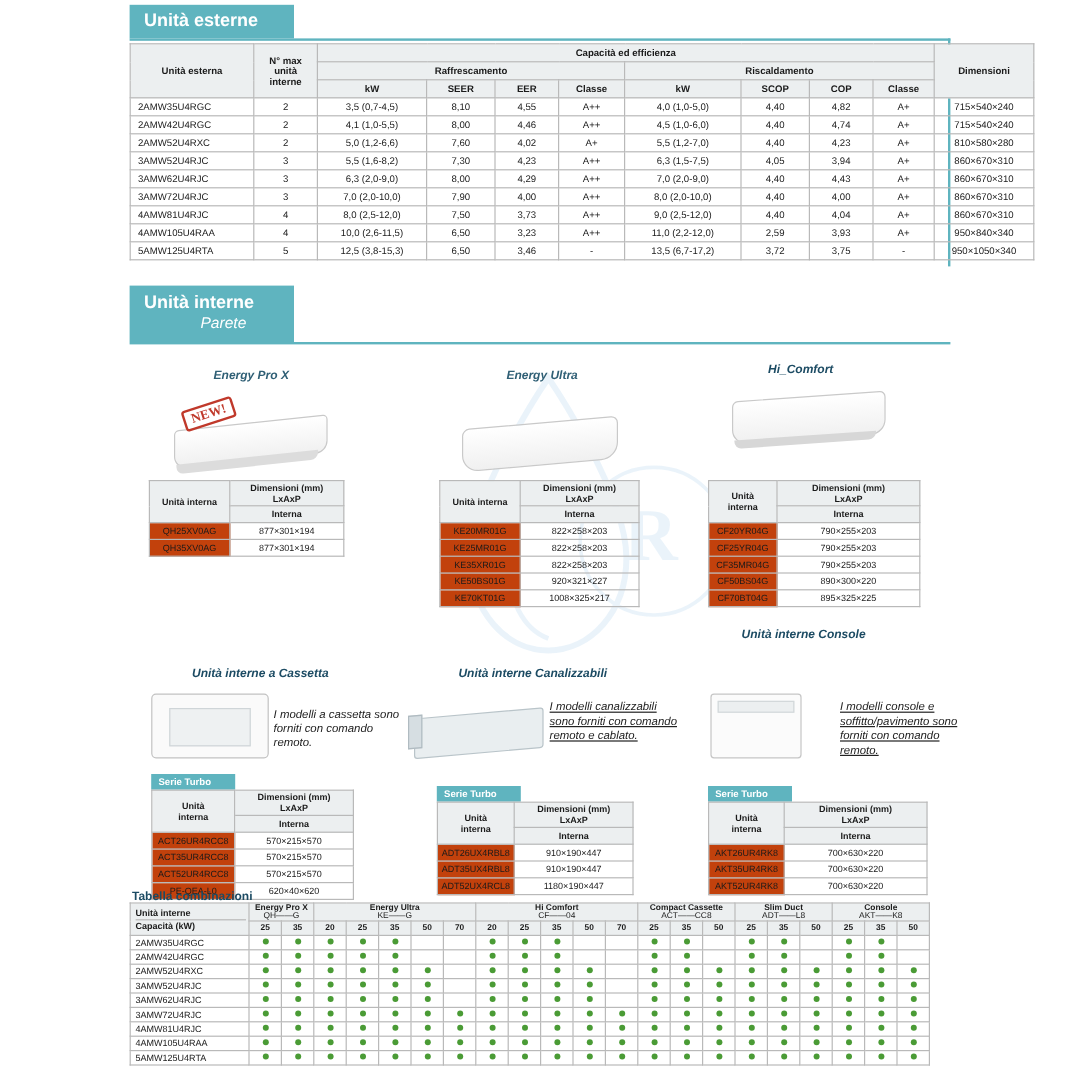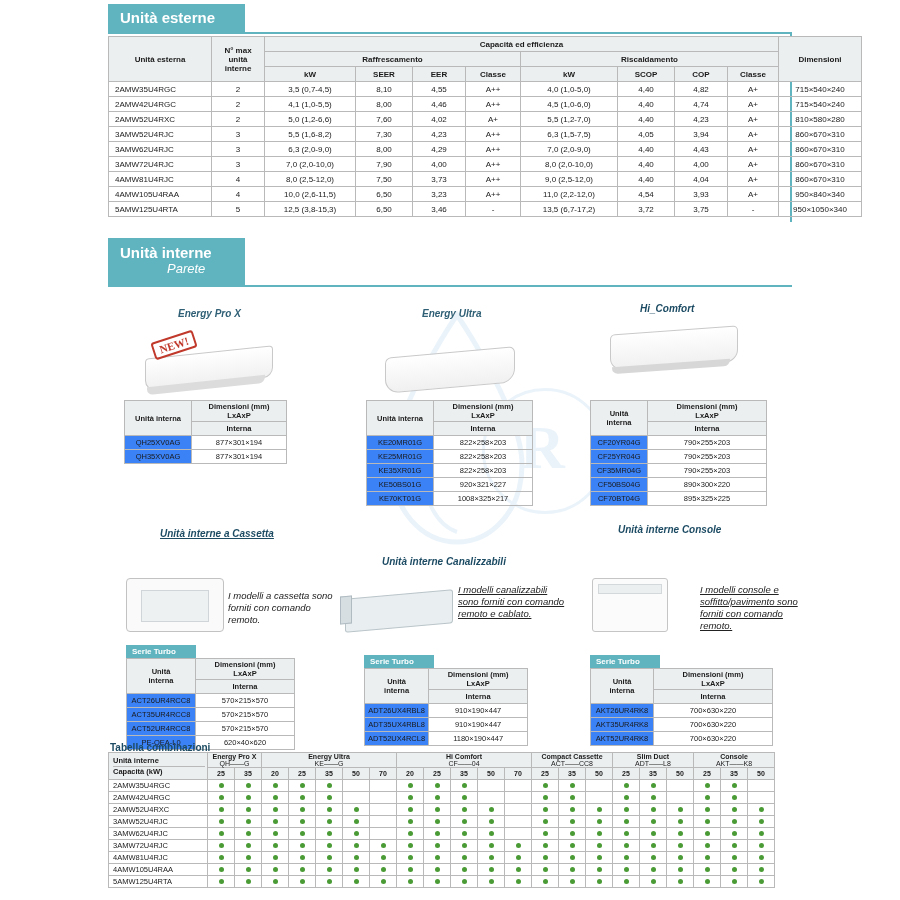--- a/index.html
+++ b/index.html
@@ -63,21 +63,21 @@
   .prodtitle{
     position:absolute;font-style:italic;font-weight:bold;color:#2f5f75;font-size:10px;
   }
   .prodtitle-dark{color:#1c4b63;}
 
   
   .mini td,.mini th{
     border:1px solid #b9b9b9;padding:1px 3px;font-size:7.5px;text-align:center;height:11px;
   }
   .mini th{background:#eceff0;font-weight:bold;}
-  .mini .lab{background:#3b82f6;}
+  .mini .lab{background:#c2410c;}
 
   
   .serie{
     background:#5fb4bf;color:#fff;font-weight:bold;font-size:8px;
     padding:2px 6px;display:inline-block;
   }
 
   .note{
     position:absolute;font-style:italic;font-size:9.5px;color:#222;line-height:12px;
   }
@@ -241,21 +241,21 @@
         <td class="">860×670×310</td>
       </tr>
       <tr>
         <td class="firstcol">4AMW105U4RAA</td>
         <td class="">4</td>
         <td class="">10,0 (2,6-11,5)</td>
         <td class="">6,50</td>
         <td class="">3,23</td>
         <td class="">A++</td>
         <td class="">11,0 (2,2-12,0)</td>
-        <td class="">4,54</td>
+        <td class="">2,59</td>
         <td class="">3,93</td>
         <td class="">A+</td>
         <td class="">950×840×340</td>
       </tr>
       <tr>
         <td class="firstcol">5AMW125U4RTA</td>
         <td class="">5</td>
         <td class="">12,5 (3,8-15,3)</td>
         <td class="">6,50</td>
         <td class="">3,46</td>
@@ -380,21 +380,21 @@
         <td class="lab">CF50BS04G</td>
         <td>890×300×220</td>
       </tr>
       <tr>
         <td class="lab">CF70BT04G</td>
         <td>895×325×225</td>
       </tr>
     </tbody>
 </table>
 
-<div class="prodtitle prodtitle-dark" style="left:160px;top:528px;text-decoration:underline;">Unità interne a Cassetta</div>
+<div class="prodtitle prodtitle-dark" style="left:160px;top:556px;">Unità interne a Cassetta</div>
 <div class="cassette" style="left:126px;top:578px;width:96px;height:52px;border-radius:4px;"></div>
 <div style="position:absolute;left:141px;top:590px;width:66px;height:30px;background:#eef1f2;border:1px solid #cfd5d8;"></div>
 <div class="note" style="left:228px;top:590px;width:110px;">I modelli a cassetta sono forniti con comando remoto.</div>
 <div class="serie" style="position:absolute;left:126px;top:645px;width:58px;">Serie Turbo</div>
 
 <table class="mini" style="position:absolute;left:126px;top:658px;">
   <tbody>
       <tr>
     <th rowspan="2" style="width:62px;">Unità<br>interna</th>
     <th style="width:92px;">

